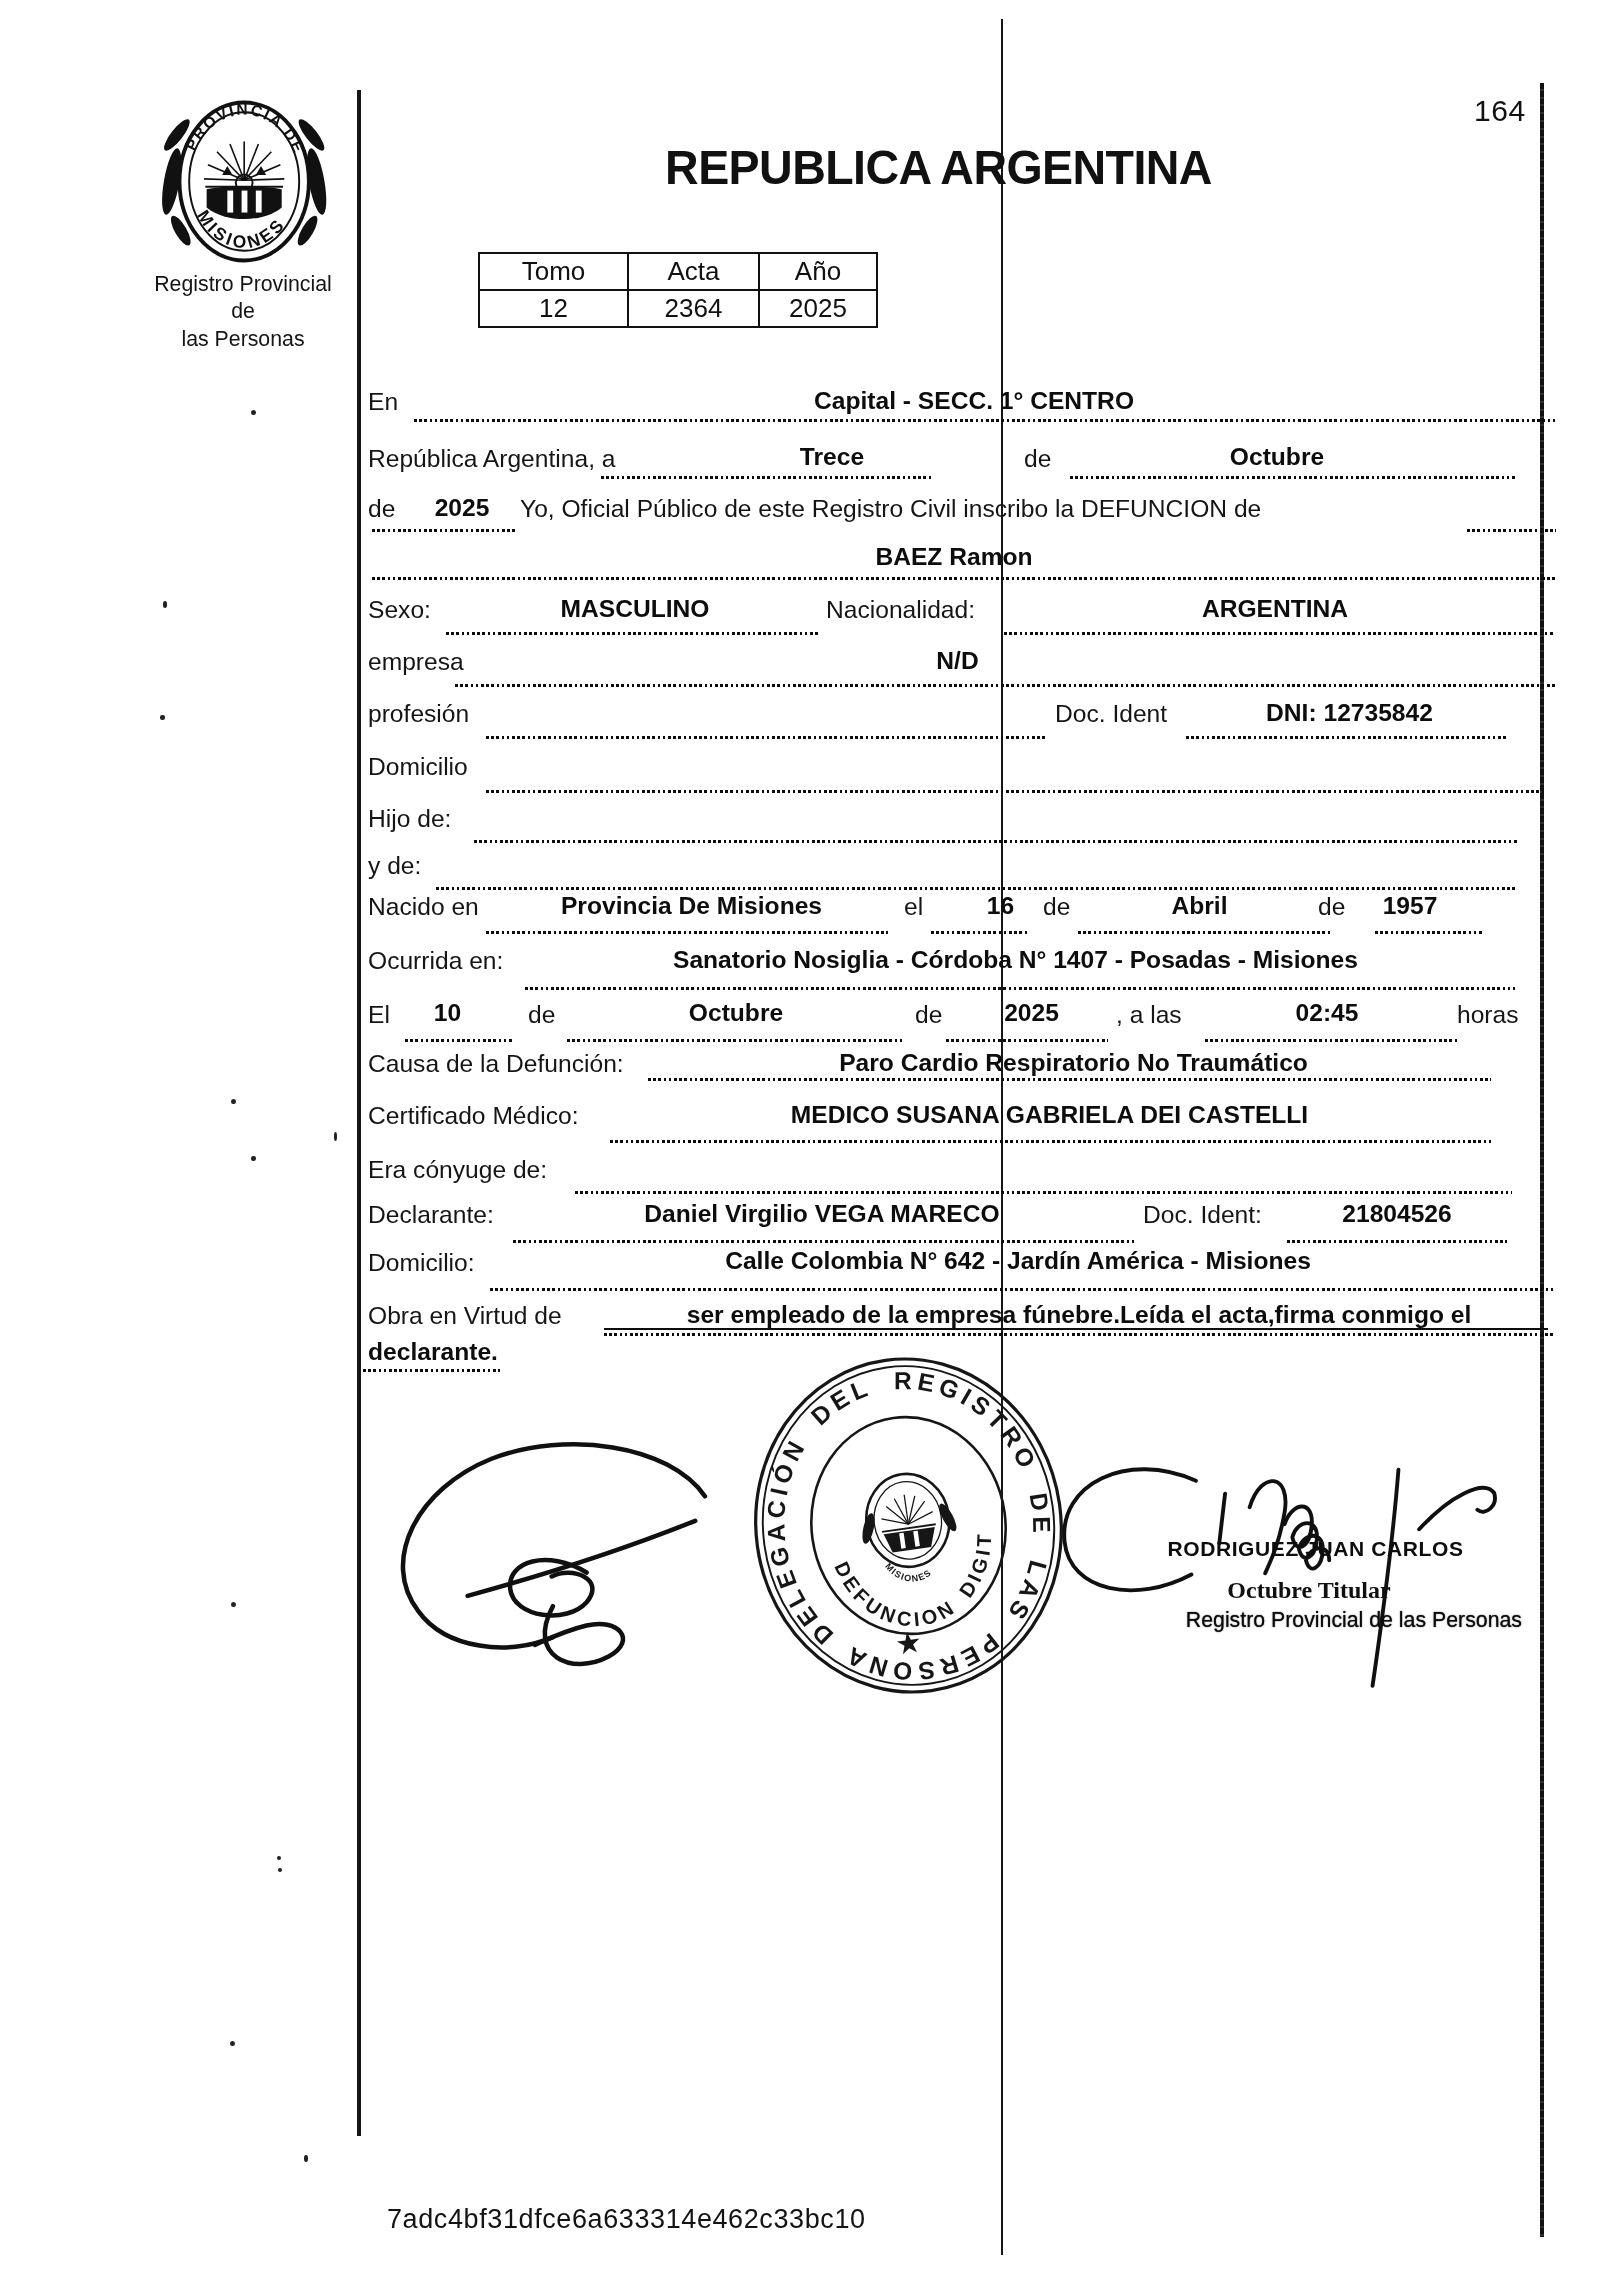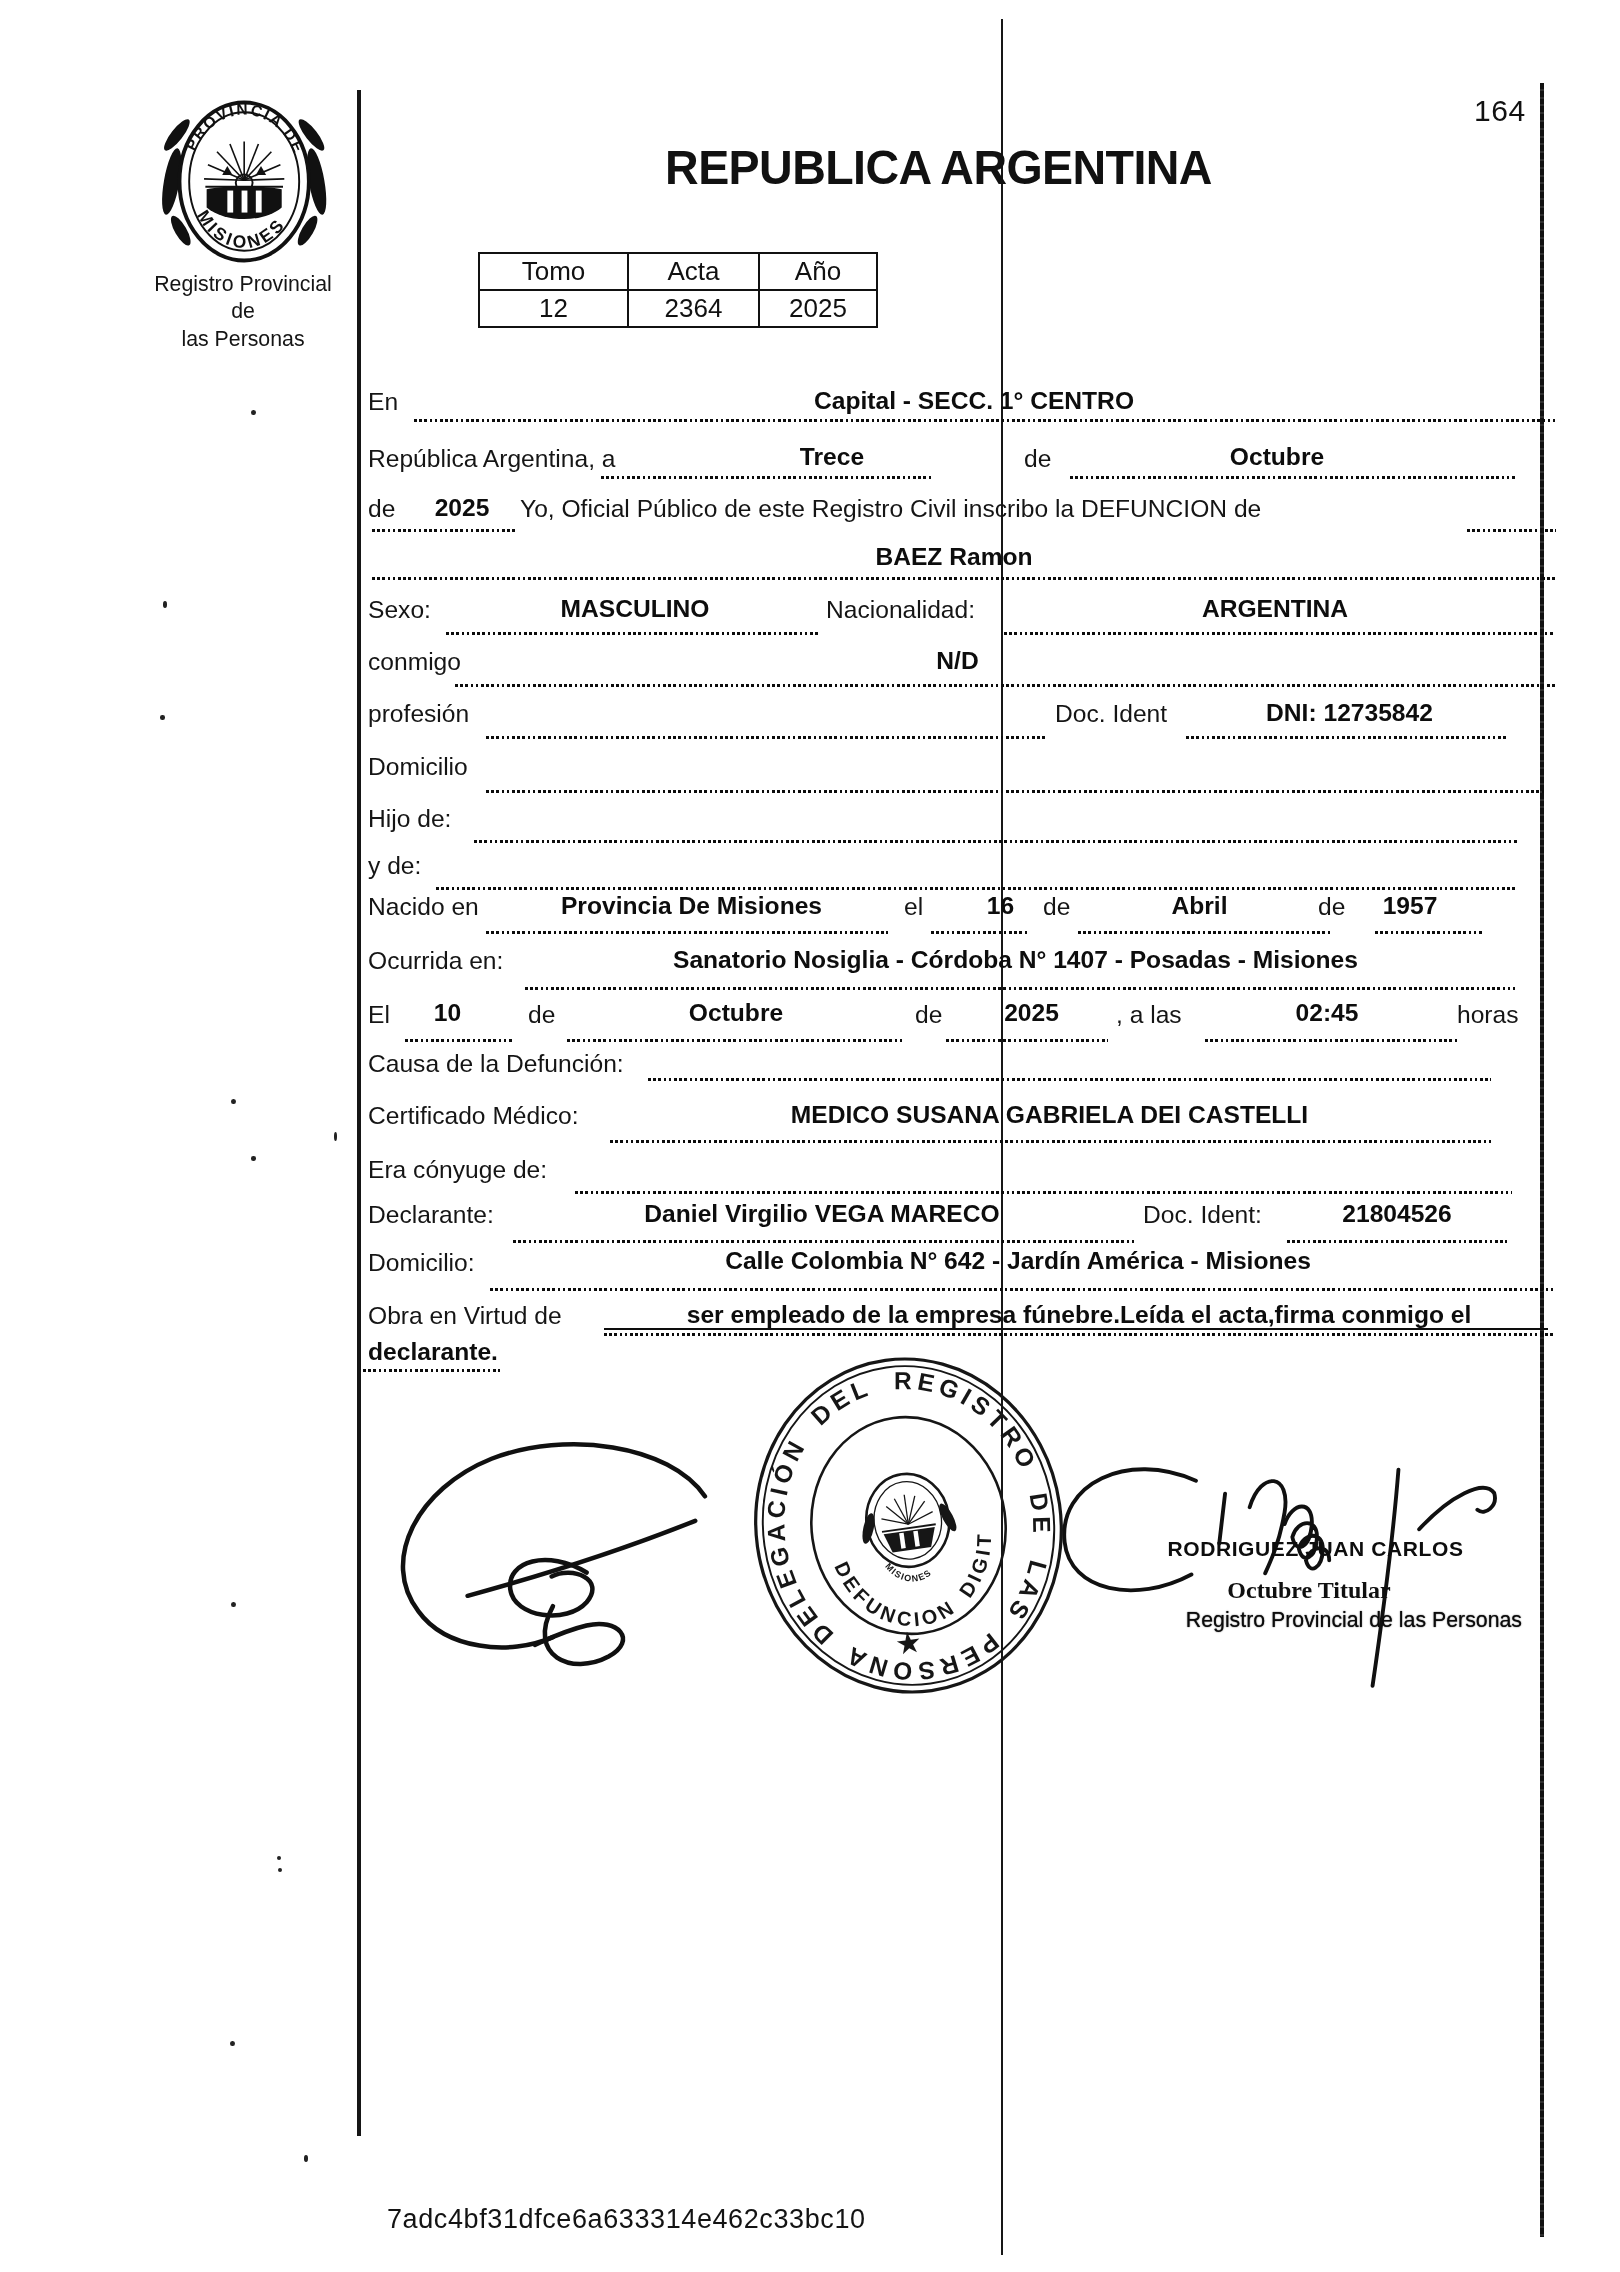--- a/index.html
+++ b/index.html
@@ -127,21 +127,21 @@
   <span class="val" style="left:760px;top:543px;width:388px;">BAEZ Ramon</span>
   <div class="dl" style="left:372px;top:577px;width:1184px;"></div>
 
   <span class="lbl" style="left:368px;top:596px;">Sexo:</span>
   <span class="val" style="left:512px;top:595px;width:246px;">MASCULINO</span>
   <span class="lbl" style="left:826px;top:596px;">Nacionalidad:</span>
   <span class="val" style="left:1152px;top:595px;width:246px;">ARGENTINA</span>
   <div class="dl" style="left:446px;top:632px;width:372px;"></div>
   <div class="dl" style="left:1004px;top:632px;width:551px;"></div>
 
-  <span class="lbl" style="left:368px;top:648px;">conmigo</span>
+  <span class="lbl" style="left:368px;top:648px;">empresa</span>
   <span class="val" style="left:893px;top:647px;width:129px;">N/D</span>
   <div class="dl" style="left:455px;top:684px;width:1101px;"></div>
 
   <span class="lbl" style="left:368px;top:700px;">profesión</span>
   <span class="lbl" style="left:1055px;top:700px;">Doc. Ident</span>
   <span class="val" style="left:1220px;top:699px;width:259px;">DNI: 12735842</span>
   <div class="dl" style="left:486px;top:736px;width:561px;"></div>
   <div class="dl" style="left:1186px;top:736px;width:321px;"></div>
 
   <span class="lbl" style="left:368px;top:753px;">Domicilio</span>
@@ -178,20 +178,21 @@
   <span class="val" style="left:980px;top:999px;width:103px;">2025</span>
   <span class="lbl" style="left:1116px;top:1001px;">, a las</span>
   <span class="val" style="left:1269px;top:999px;width:116px;">02:45</span>
   <span class="lbl" style="left:1457px;top:1001px;">horas</span>
   <div class="dl" style="left:405px;top:1039px;width:108px;"></div>
   <div class="dl" style="left:567px;top:1039px;width:337px;"></div>
   <div class="dl" style="left:946px;top:1039px;width:162px;"></div>
   <div class="dl" style="left:1205px;top:1039px;width:255px;"></div>
 
   <span class="lbl" style="left:368px;top:1050px;">Causa de la Defunción:</span>
+  <span class="val" style="left:789px;top:1049px;width:569px;">Paro Cardio Respiratorio No Traumático</span>
   <div class="dl" style="left:648px;top:1078px;width:843px;"></div>
 
   <span class="lbl" style="left:368px;top:1102px;">Certificado Médico:</span>
   <span class="val" style="left:739px;top:1101px;width:621px;">MEDICO SUSANA GABRIELA DEI CASTELLI</span>
   <div class="dl" style="left:610px;top:1140px;width:882px;"></div>
 
   <span class="lbl" style="left:368px;top:1156px;">Era cónyuge de:</span>
   <div class="dl" style="left:575px;top:1191px;width:937px;"></div>
 
   <span class="lbl" style="left:368px;top:1201px;">Declarante:</span>

